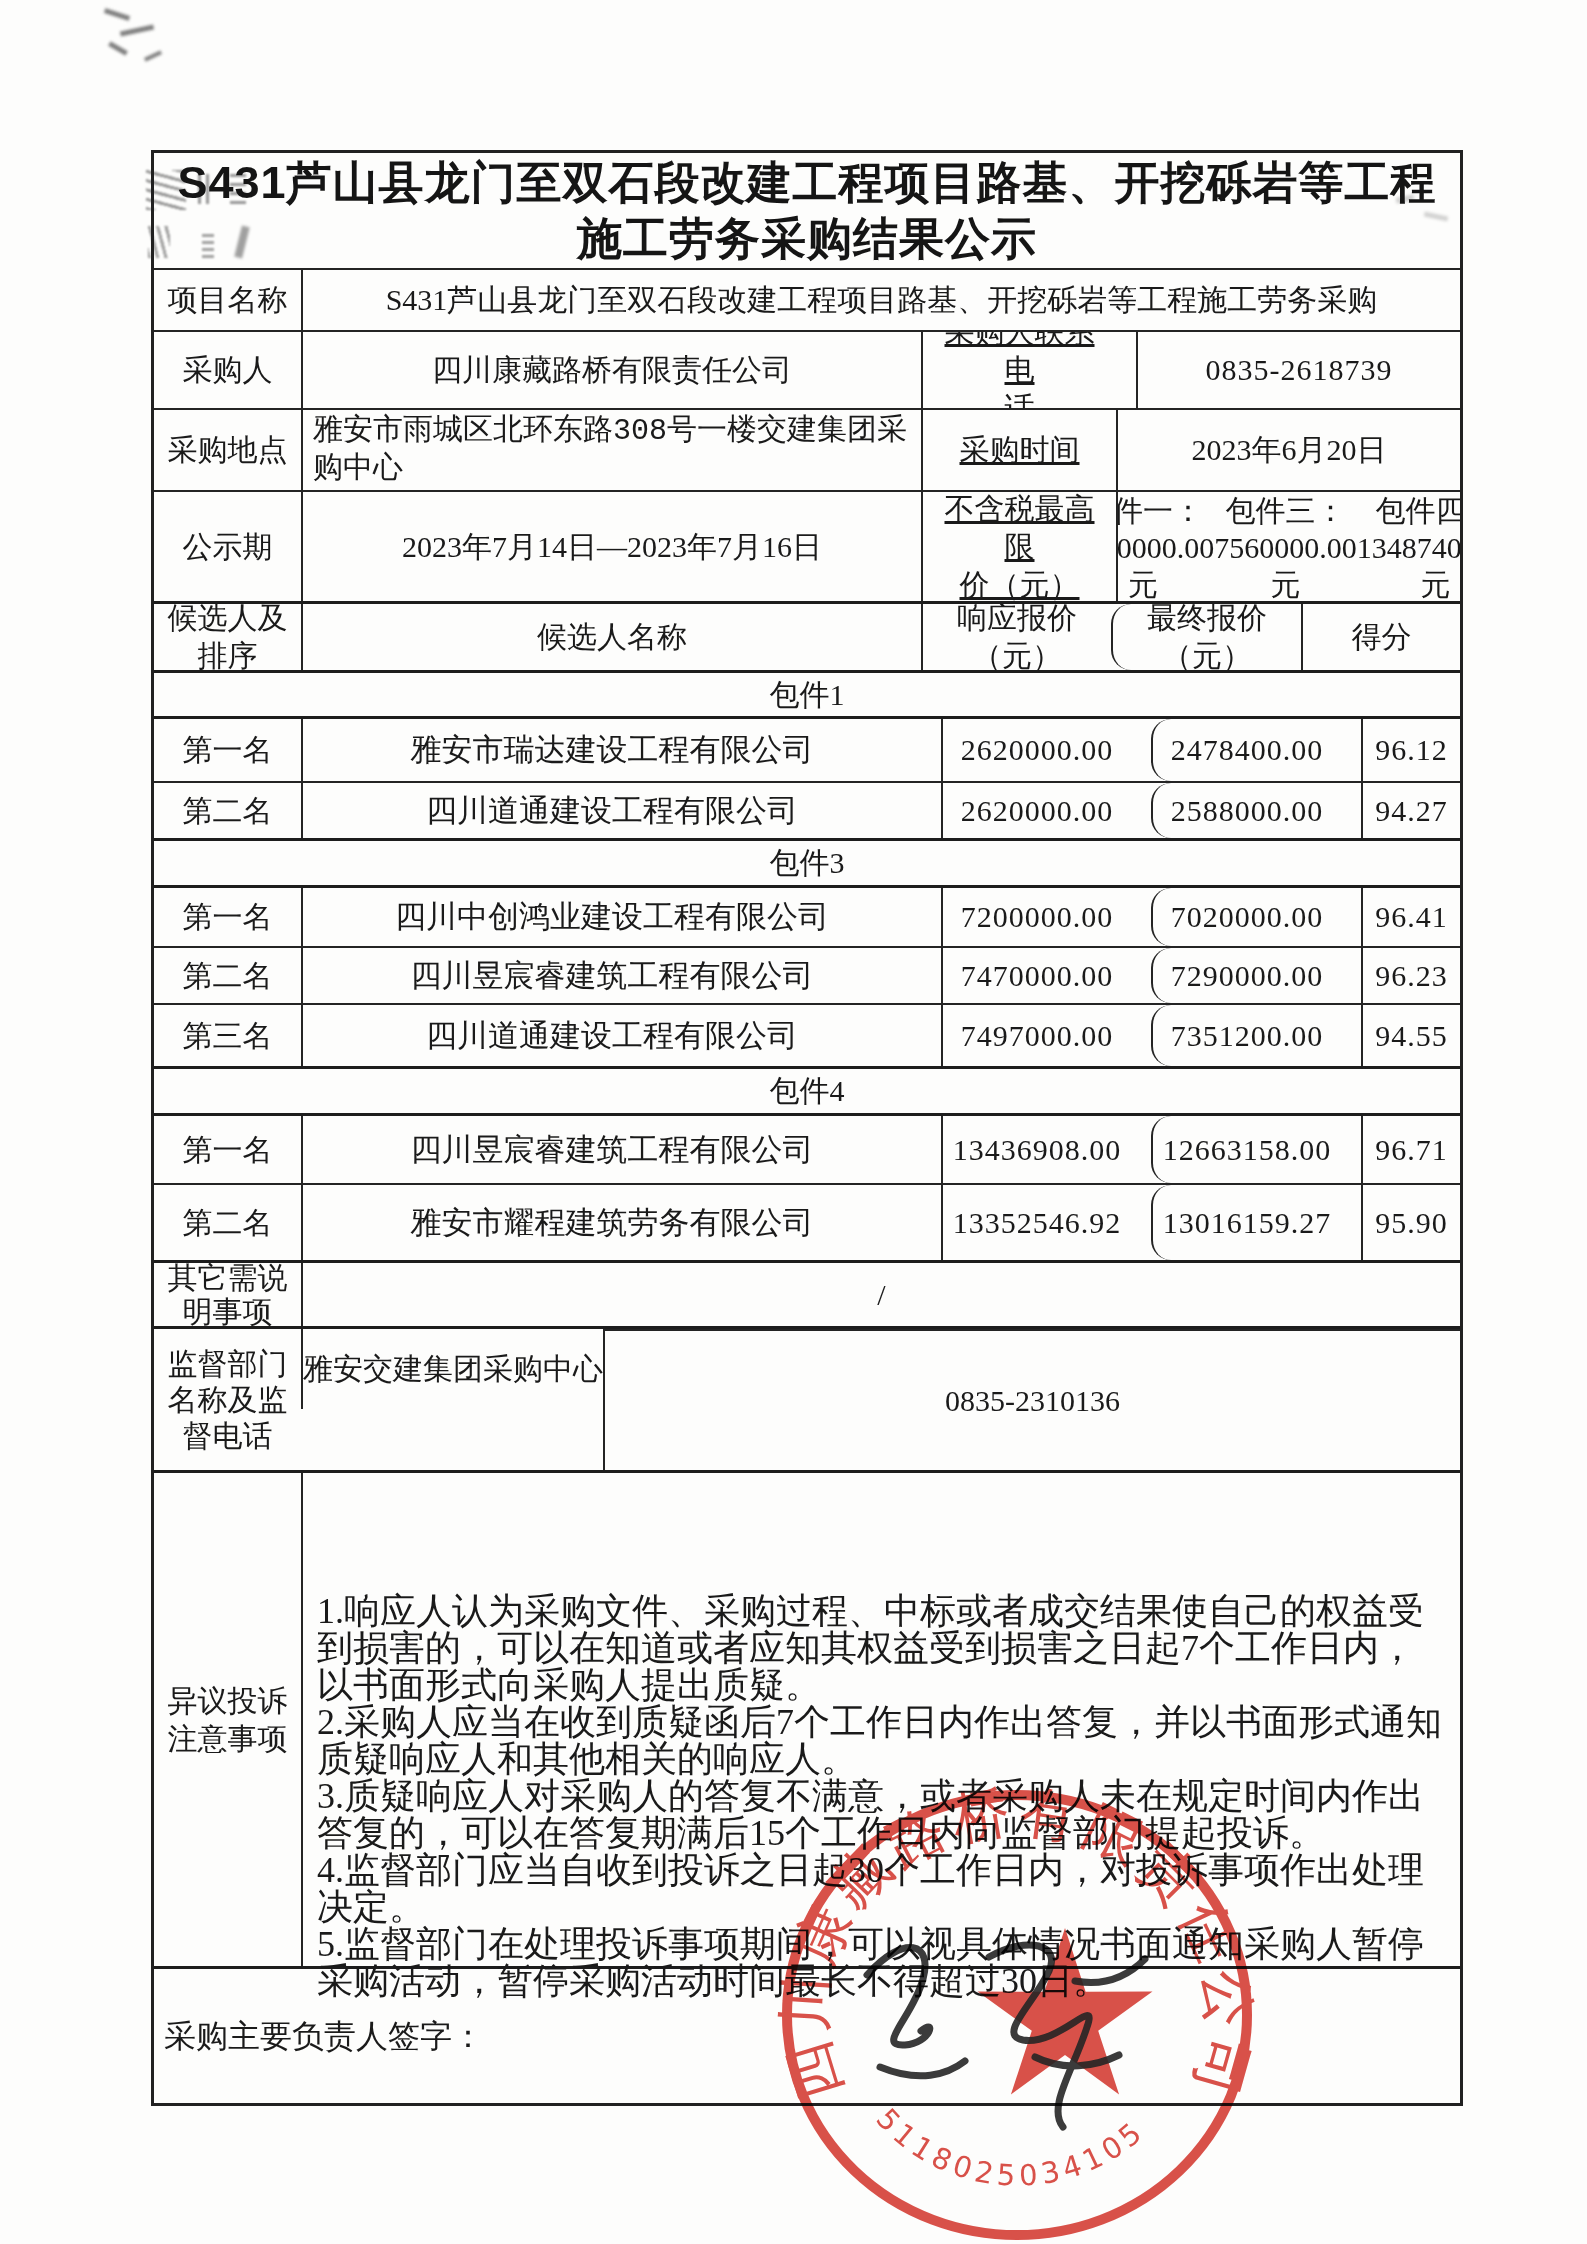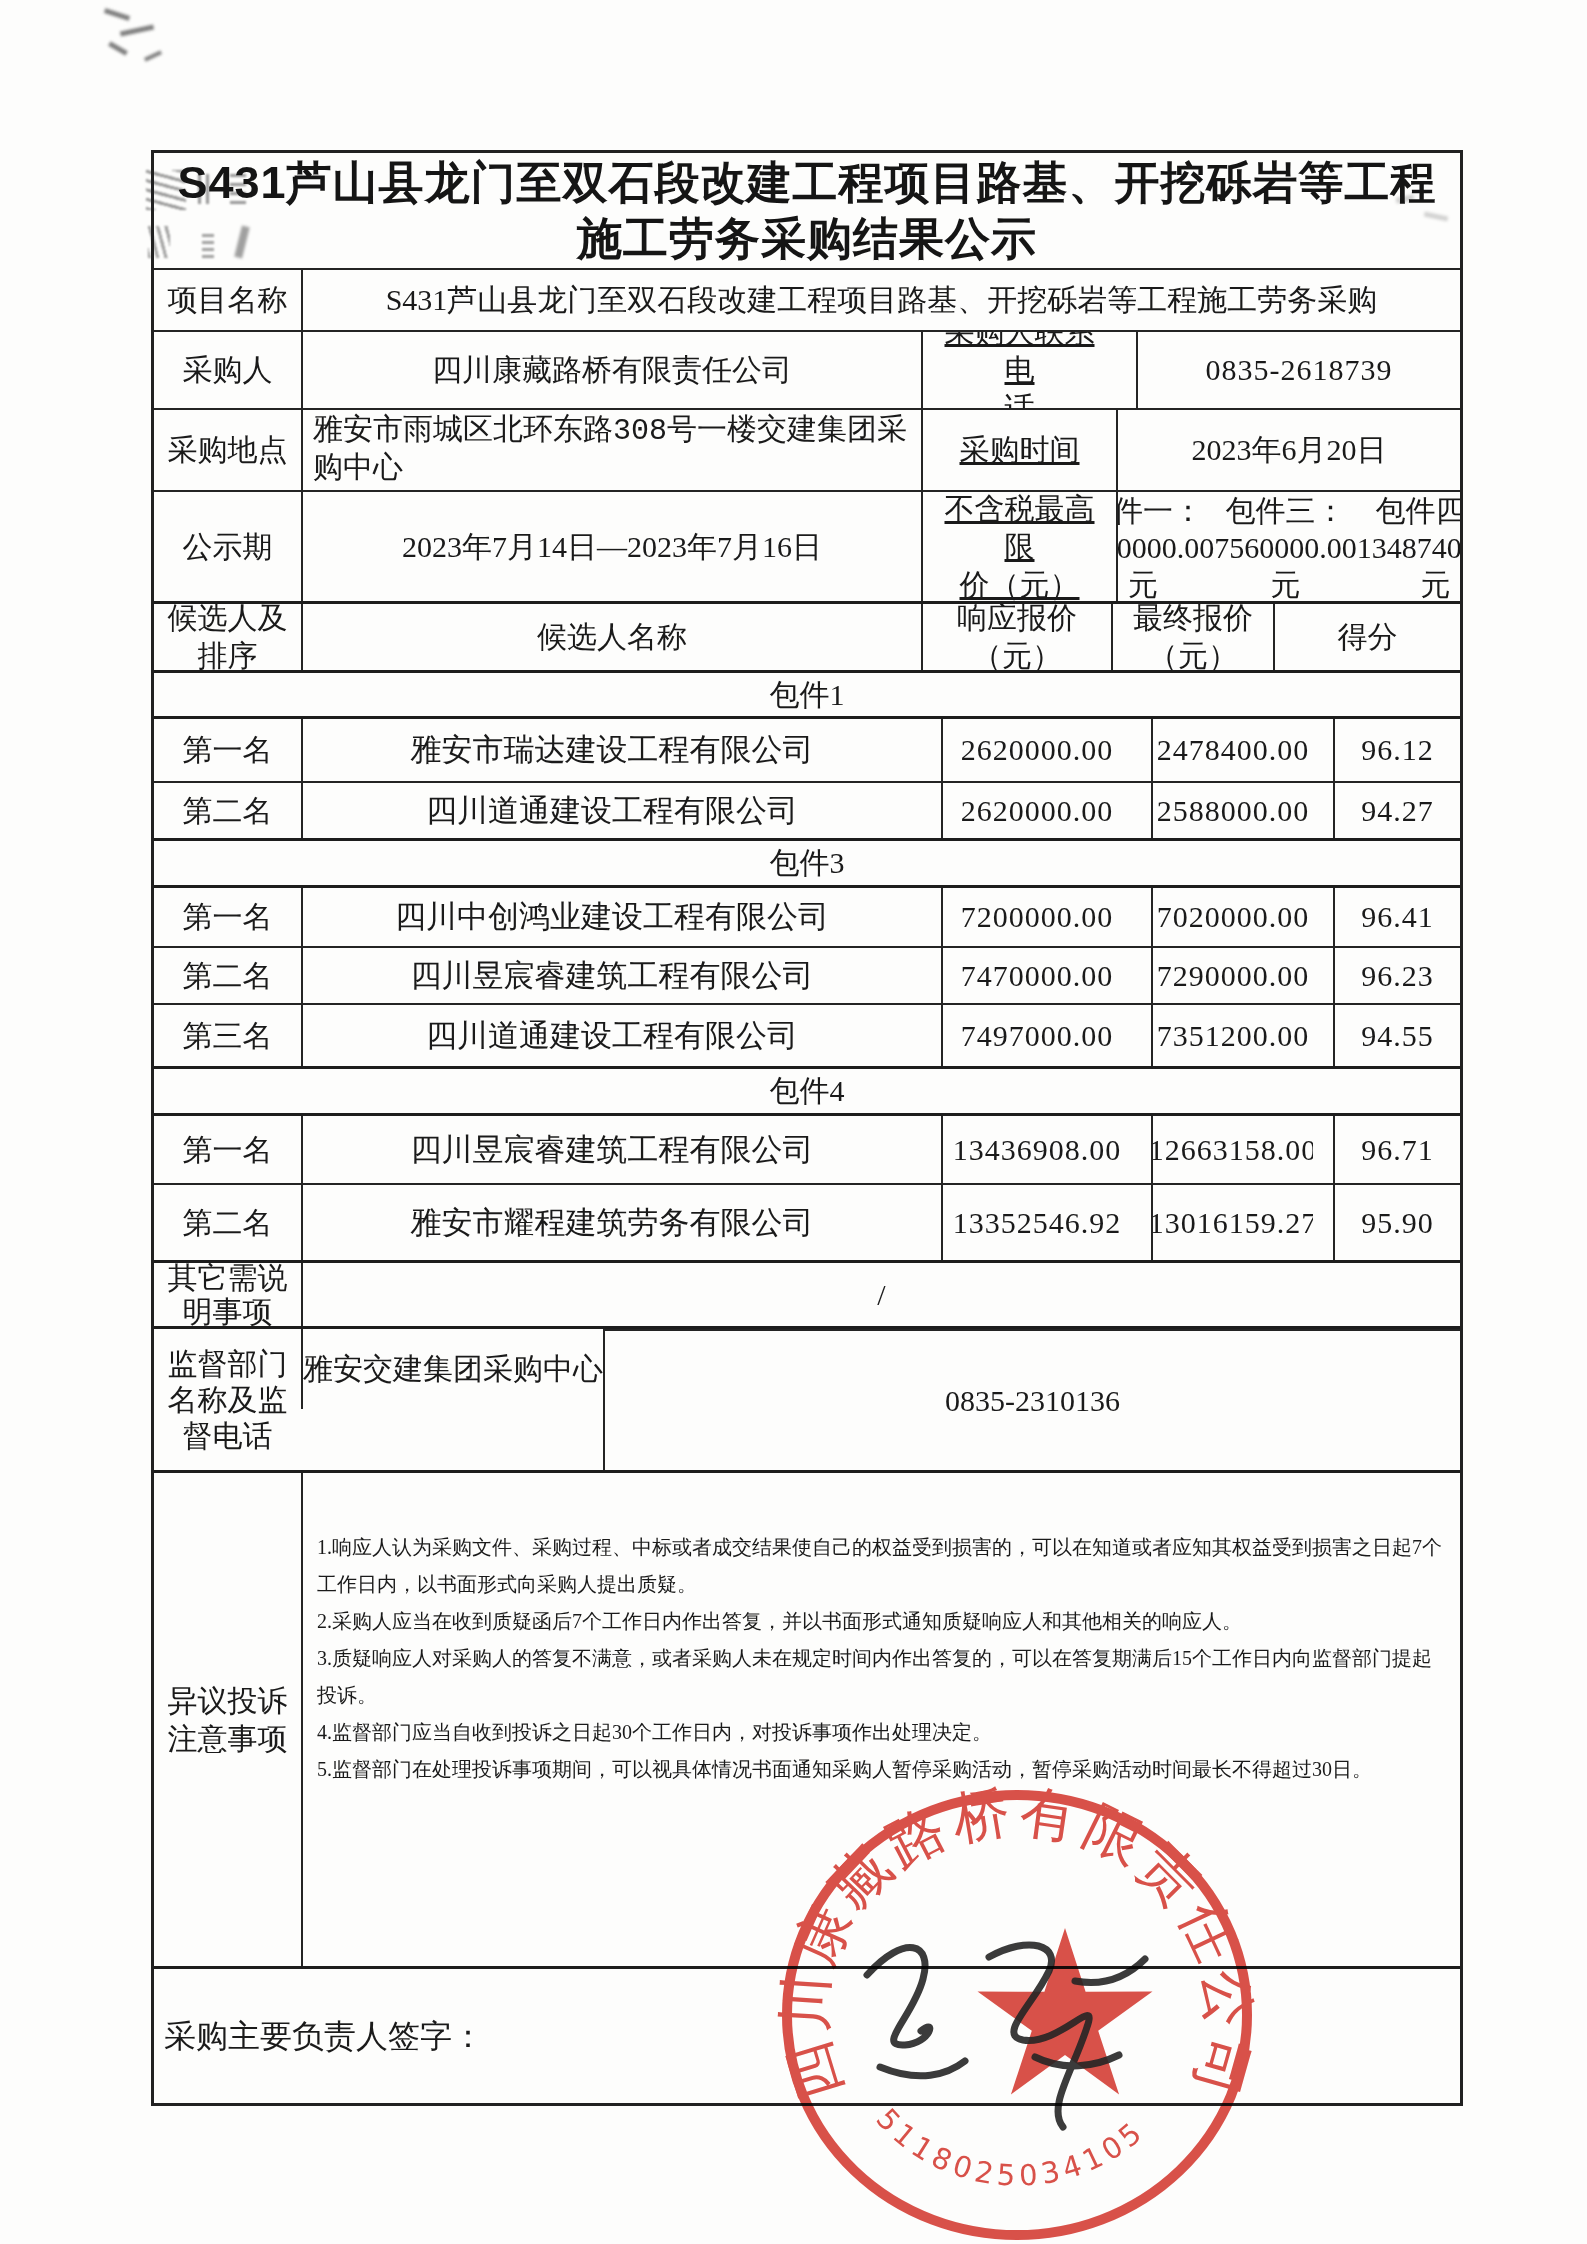--- a/index.html
+++ b/index.html
@@ -17,42 +17,42 @@
   .cell{
     border-left:2px solid #242424;box-sizing:border-box;
     display:flex;align-items:center;justify-content:center;
     text-align:center;font-size:30px;line-height:38px;white-space:pre-line;
     overflow:hidden;
   }
   .cell.nb{border-left:none;}
   .c1{width:147px;padding:0 13px;}
   .c2{width:620px;}
   .c3{width:190px;}
-  .c4{width:162px;}
+  .c4{width:190px;border-radius:20px;}
   .cflex{flex:1;}
   .ci3{width:195px;padding:8px 10px;text-decoration:underline;}
   .left{justify-content:flex-start;text-align:left;font-family:Liberation Mono, monospace;}
   .val{padding:0 10px;}
   .name{font-size:31px;}
   .num{font-size:30px;letter-spacing:1px;margin-left:20px;}
   .title-cell{
     flex-direction:column;justify-content:center;
     font-family:"Liberation Sans","DejaVu Sans",sans-serif;
     font-weight:bold;font-size:45px;line-height:56px;letter-spacing:1px;
     color:#151515;white-space:normal;
   }
   .ptitle{height:115px;}
   .maxprice{align-items:flex-start;justify-content:center;
     font-size:30px;line-height:37px;padding:0 4px 0 12px;}
   .supcol{flex:1;display:flex;flex-direction:row;}
   .suprow{flex:none;display:flex;align-items:center;justify-content:center;
     font-size:30px;box-sizing:border-box;}
   .objtext{
-    flex:1;display:block;padding:56px 18px 0 14px;text-align:left;
-    font-size:20px;line-height:37px;white-space:normal;
+    flex:1;display:block;padding:120px 18px 0 14px;text-align:left;
+    font-size:36px;line-height:37px;white-space:normal;
   }
   .objtext div{margin:0;}
   .signrow{height:137px;}
   .signcell{flex:1;justify-content:flex-start;text-align:left;
     font-size:32px;padding-left:10px;white-space:normal;}
   .stamp{position:absolute;left:767px;top:1780px;width:500px;height:470px;
     mix-blend-mode:multiply;opacity:.93;pointer-events:none;}
   .smudge{position:absolute;pointer-events:none;}
   .sm-bar{position:absolute;background:#555;filter:blur(1.5px);}
 </style>

